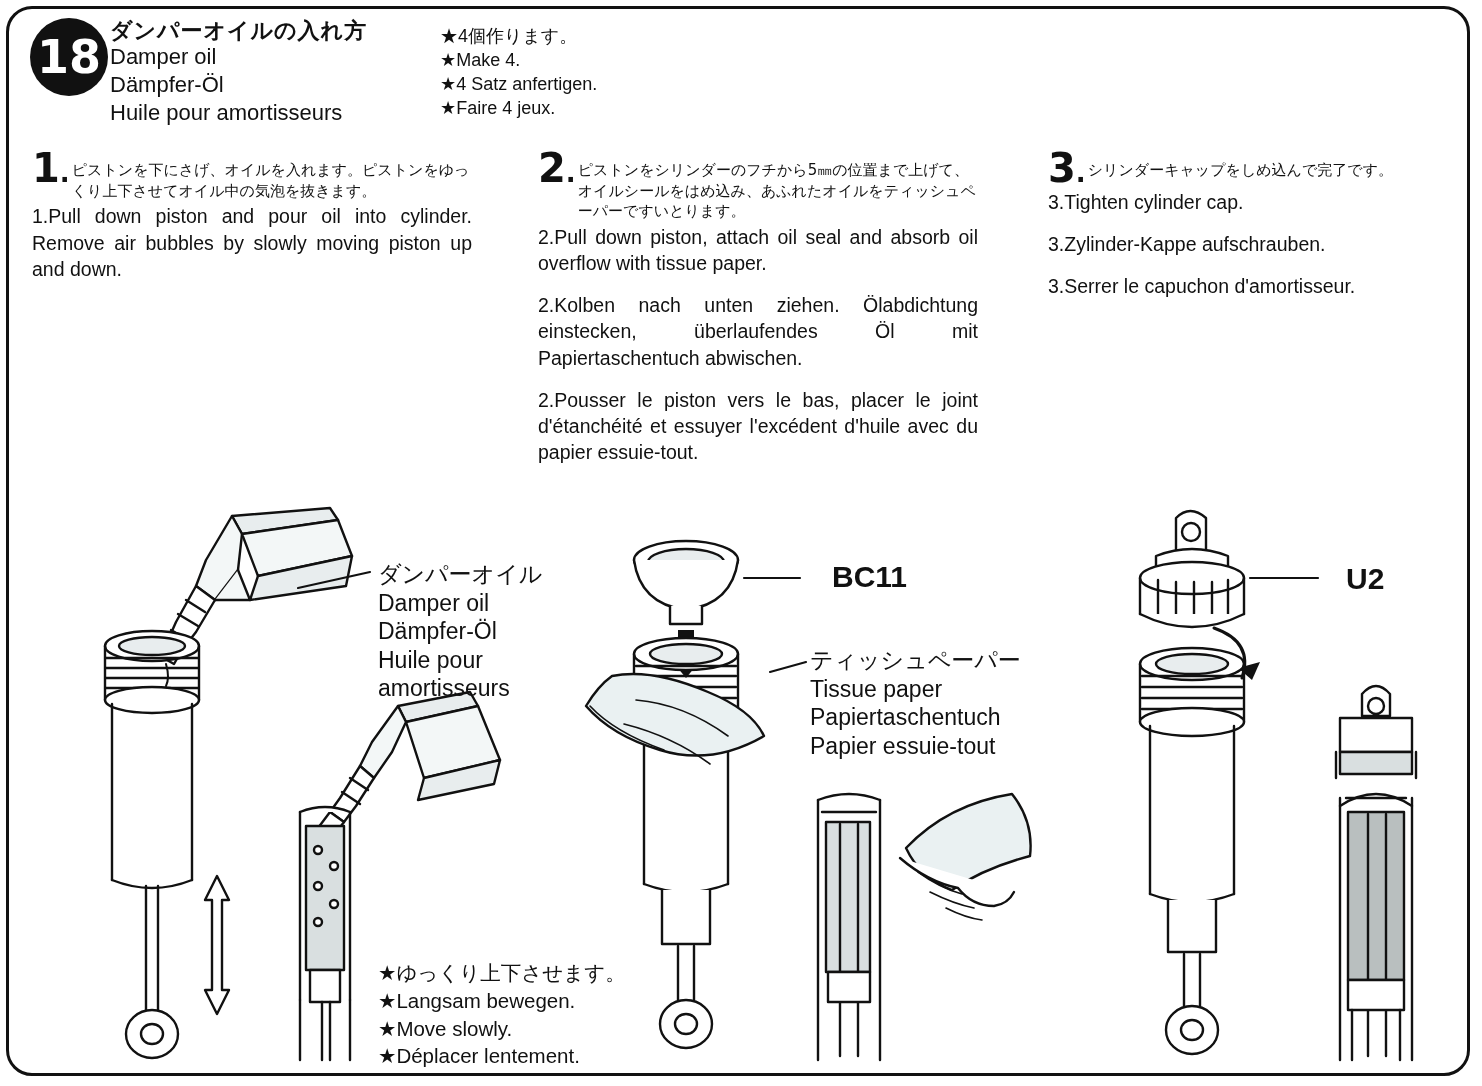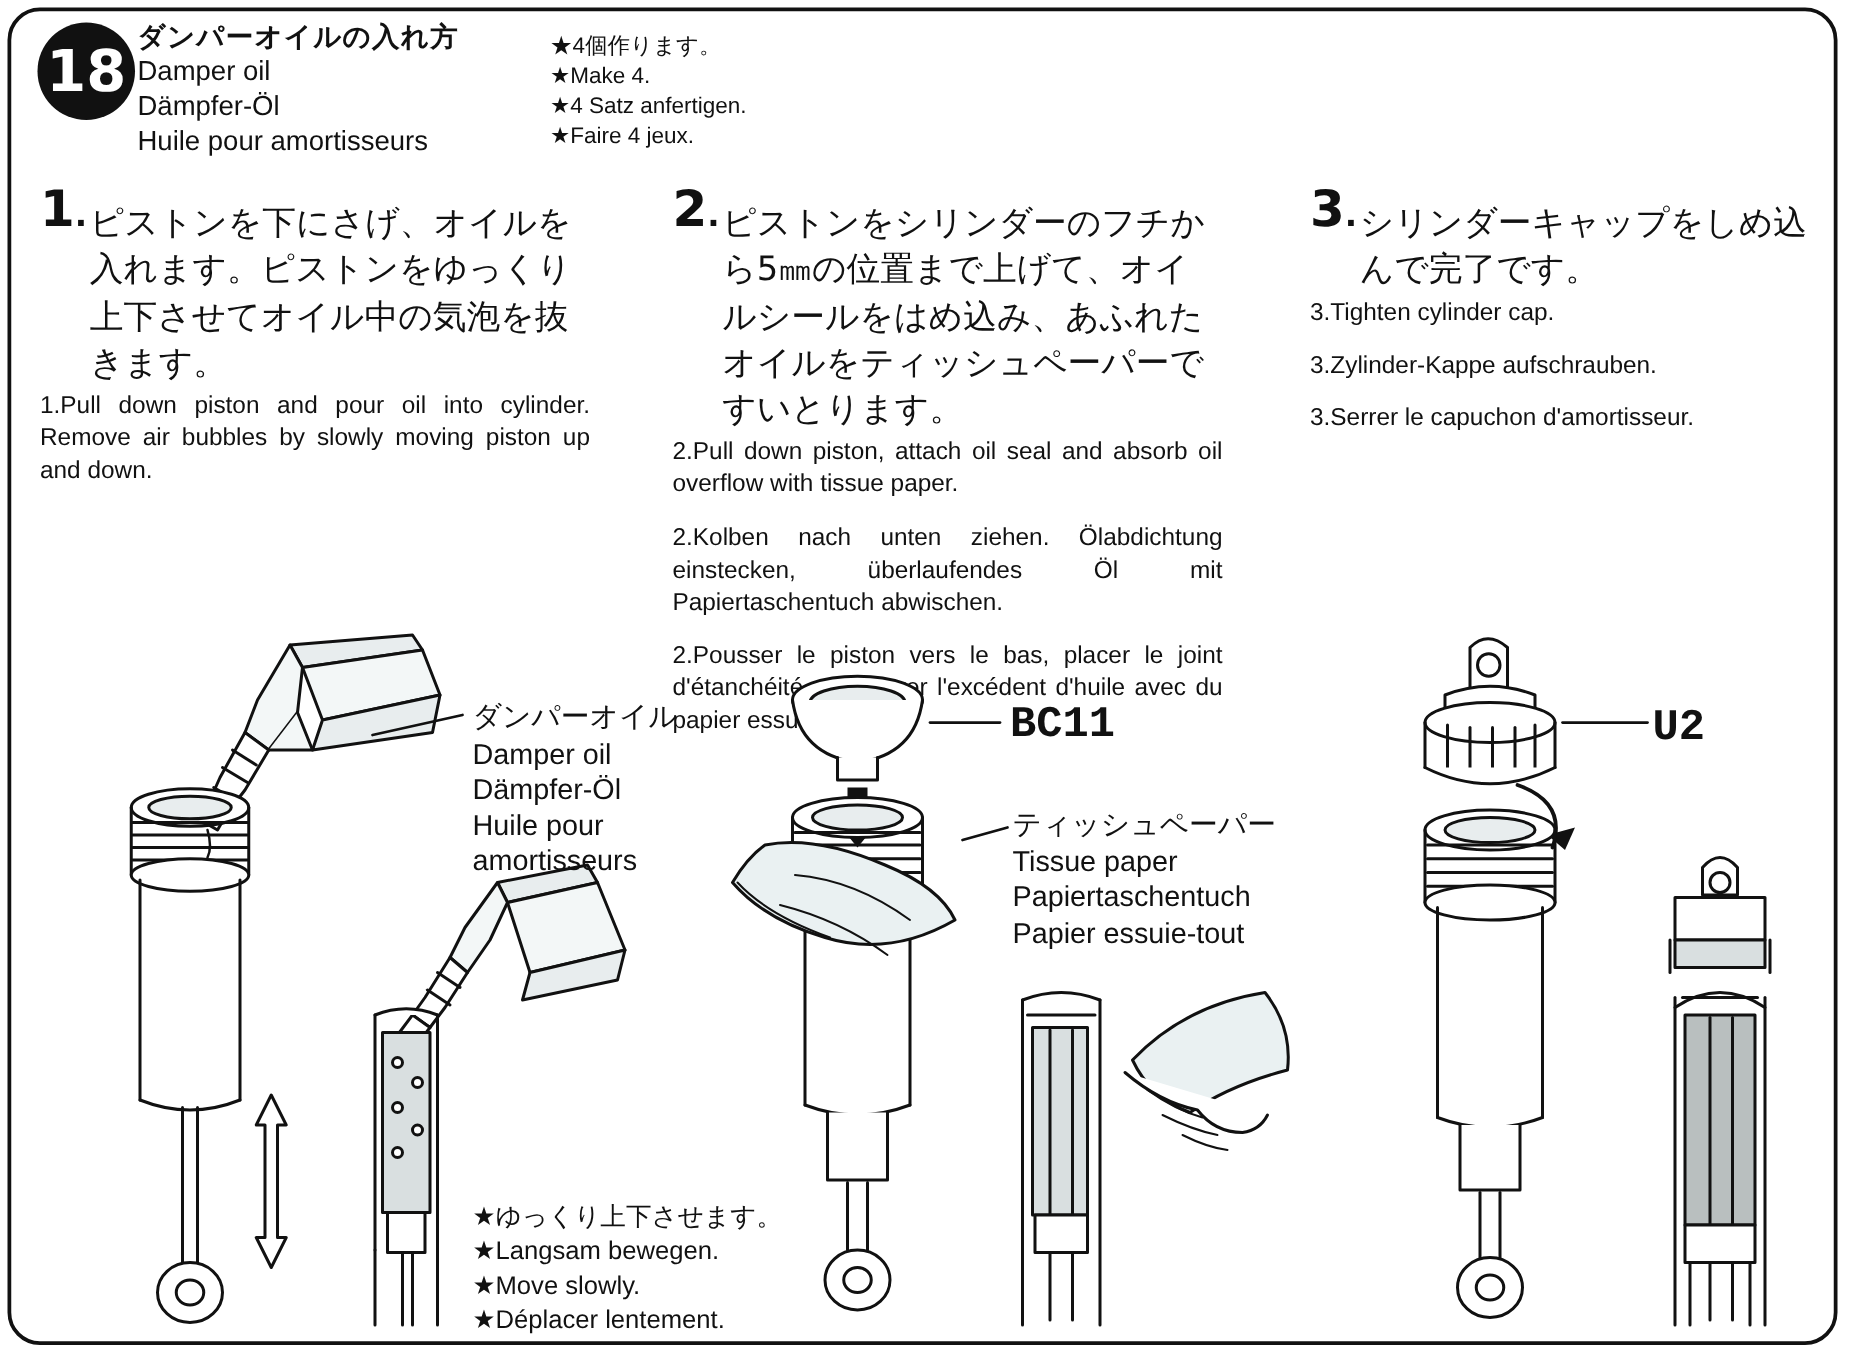--- a/index.html
+++ b/index.html
@@ -96,21 +96,21 @@
     font-size: 40px;
     font-weight: bold;
     line-height: 0.92;
     font-family: "DejaVu Sans", sans-serif;
     margin-right: 2px;
   }
   .num .dot {
     font-size: 26px;
   }
   .jp-head {
-    font-size: 27px;
+    font-size: 15px;
     line-height: 1.38;
     font-family: "DejaVu Sans", sans-serif;
     padding-top: 10px;
   }
   .para {
     font-size: 19.5px;
     line-height: 1.34;
     margin-bottom: 16px;
     text-align: justify;
   }
@@ -126,23 +126,24 @@
     pointer-events: none;
   }
   .callout {
     position: absolute;
     font-size: 23px;
     line-height: 1.24;
   }
   .callout .jp { font-family: "DejaVu Sans", sans-serif; }
   .code-label {
     position: absolute;
-    font-size: 35px;
+    font-size: 30px;
     font-weight: bold;
-    font-family: Liberation Mono, monospace;
+    font-family: Liberation Sans, sans-serif;
+    margin-left: 24px;
   }
   .note-list {
     position: absolute;
     font-size: 20.5px;
     line-height: 1.33;
   }
   .note-list .jp { font-family: "DejaVu Sans", sans-serif; }
 </style>
 </head>
 <body>

